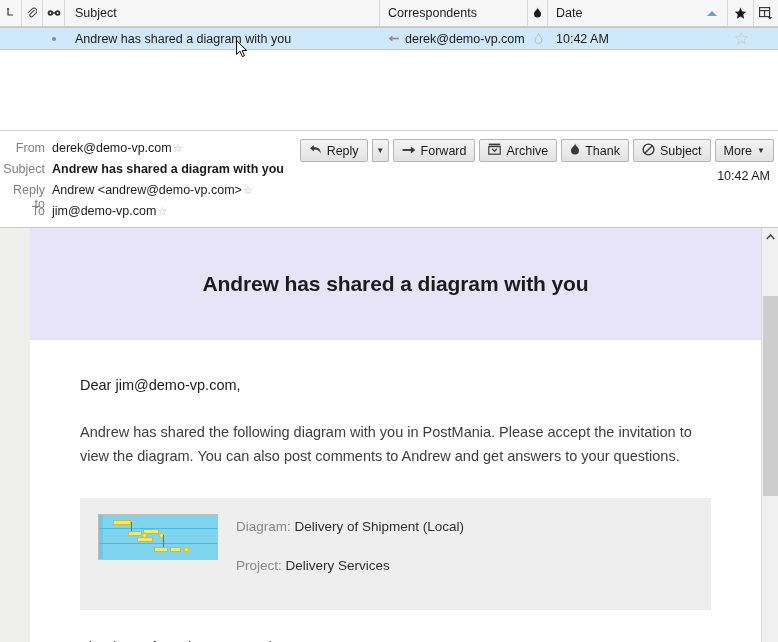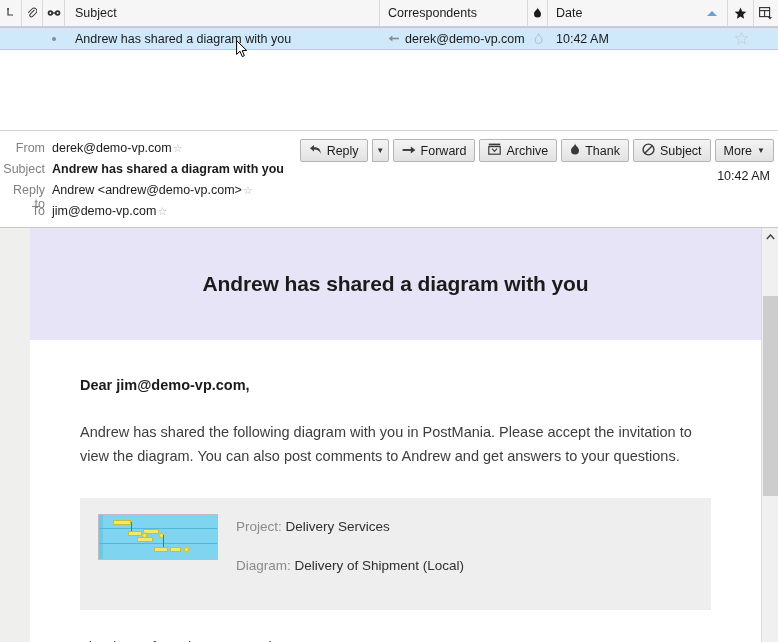--- a/index.html
+++ b/index.html
@@ -175,21 +175,21 @@
     font-weight: bold;
     color: #1b1b1b;
     letter-spacing: -0.1px;
   }
   .email-body {
     padding: 34px 50px 0 50px;
     font-size: 14.5px;
     color: #333333;
     line-height: 1.62;
   }
-  .greeting { font-weight: bold; color: #1b1b1b; margin: 0 0 24px 0; font-size:14.5px;}
+  .greeting { font-weight: normal; color: #1b1b1b; margin: 0 0 24px 0; font-size:14.5px;}
   .para { margin: 0 0 30px 0; color: #3d3d3d; }
   .diagram-card {
     background: #eeeeee;
     padding: 16px 18px;
     display: flex;
     align-items: flex-start;
     gap: 18px;
     min-height: 70px;
   }
   .thumb {
@@ -472,26 +472,26 @@
             <div class="dia" style="left:43px; top:18px;"></div>
             <div class="node" style="left:38px; top:22px; width:16px;"></div>
             <div class="dia" style="left:60px; top:18px;"></div>
             <div class="conn" style="left:64px; top:20px; width:1px; height:13px;"></div>
             <div class="node" style="left:55px; top:32px; width:14px;"></div>
             <div class="node" style="left:71px; top:32px; width:11px;"></div>
             <div class="dia" style="left:85px; top:32px;"></div>
           </div>
           <div class="card-meta">
             <div class="card-line">
+              <span>Diagram:</span>
+              <span class="val">Delivery of Shipment (Local)</span>
+            </div>
+            <div class="card-line">
               <span>Project:</span>
               <span class="val">Delivery Services</span>
-            </div>
-            <div class="card-line">
-              <span>Diagram:</span>
-              <span class="val">Delivery of Shipment (Local)</span>
             </div>
           </div>
         </div>
 
         <p class="closing">Thank you for using PostMania</p>
       </div>
     </div>
 
     <div class="vscroll">
       <div class="sb-up">

